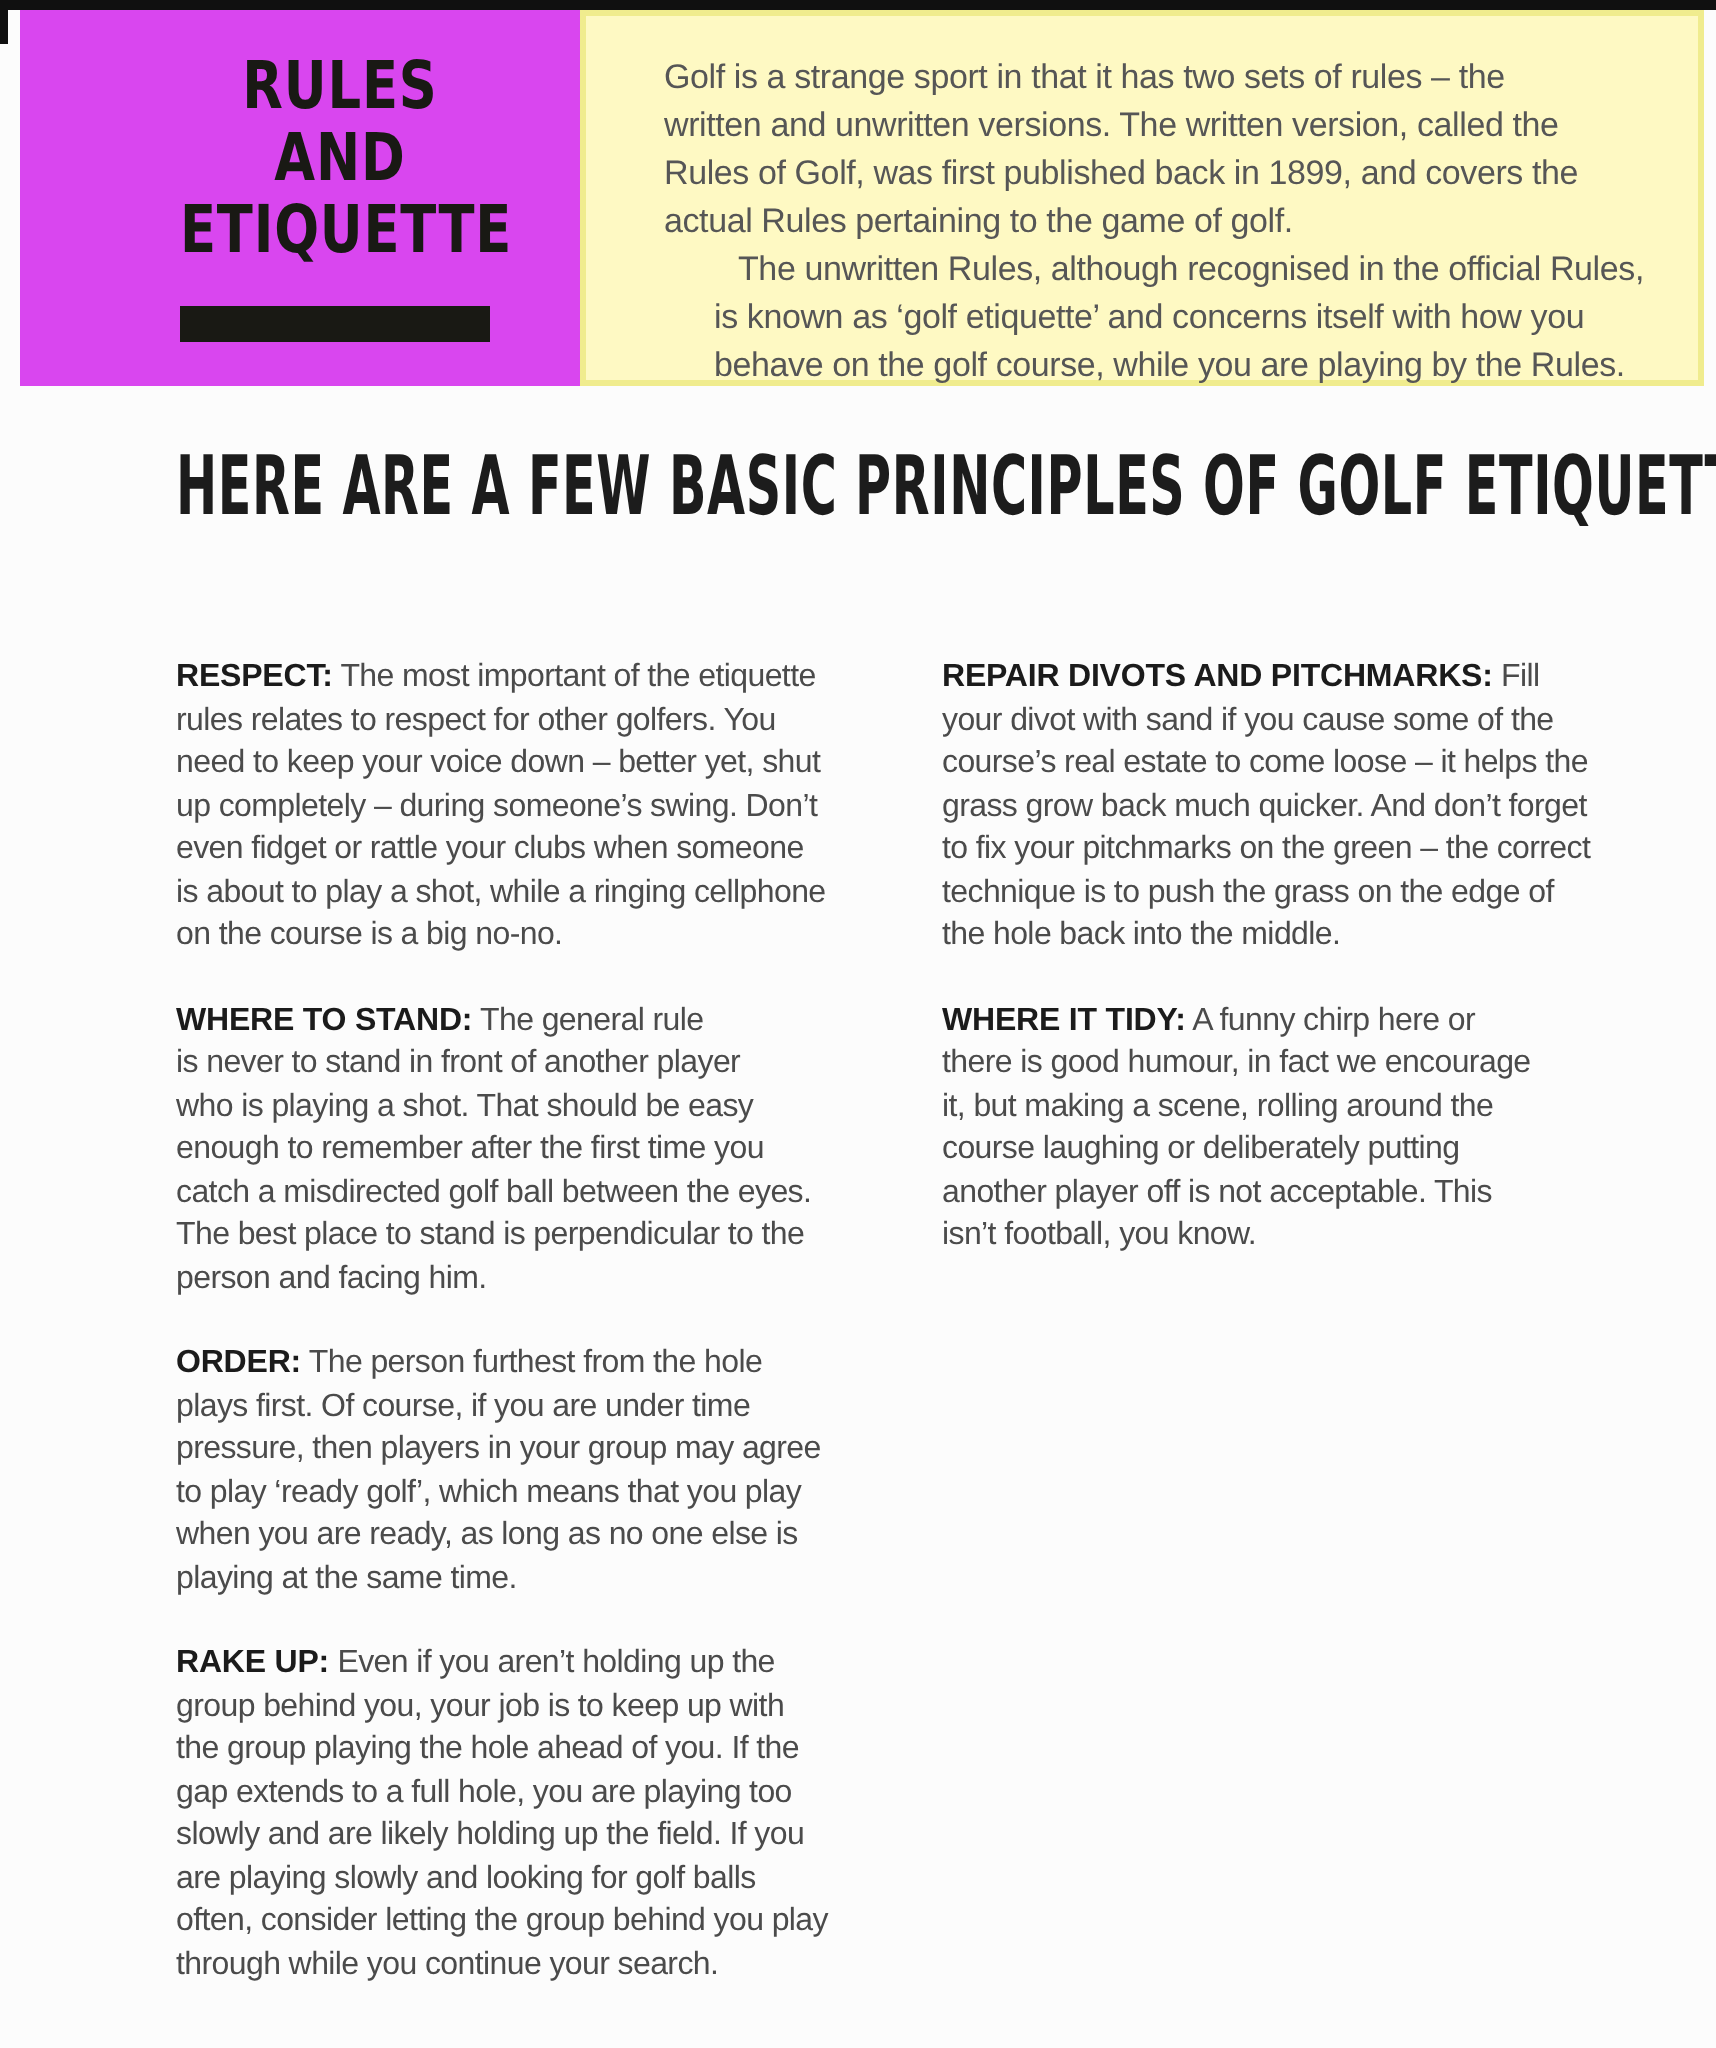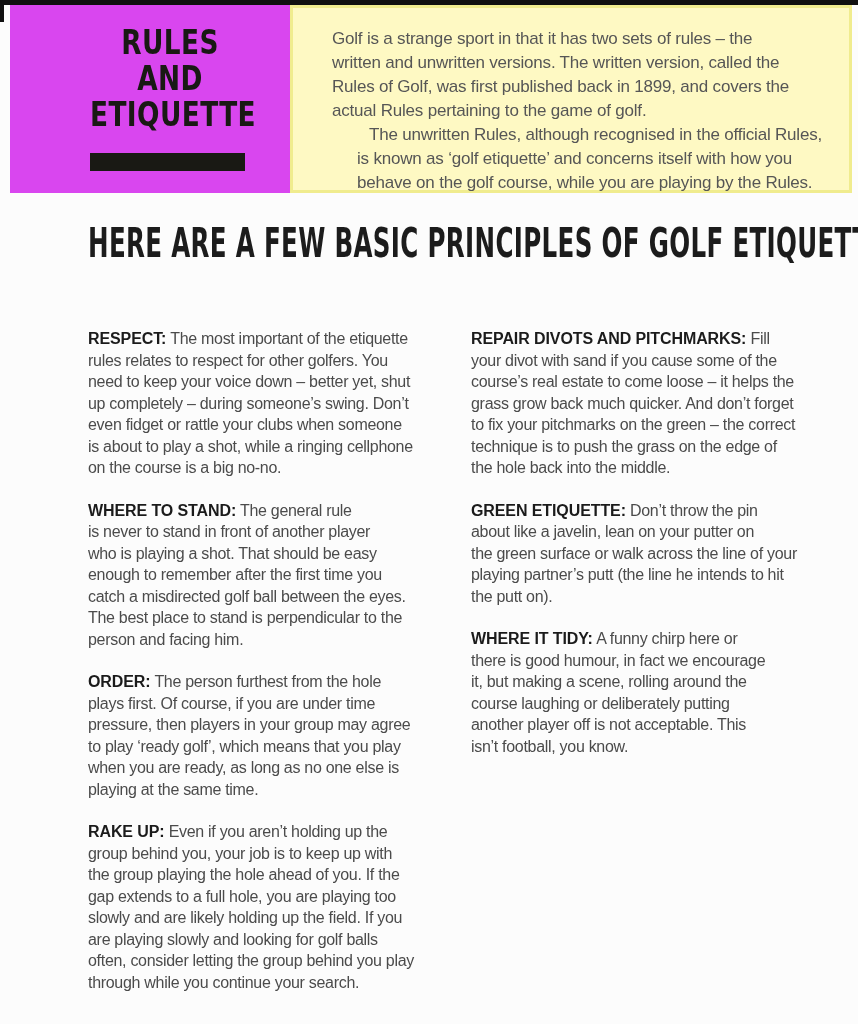--- a/index.html
+++ b/index.html
@@ -162,25 +162,20 @@
 through while you continue your search.</span></p>
     </div>
     <div class="col">
       <p><strong>REPAIR DIVOTS AND PITCHMARKS:</strong> <span>Fill
 your divot with sand if you cause some of the
 course’s real estate to come loose – it helps the
 grass grow back much quicker. And don’t forget
 to fix your pitchmarks on the green – the correct
 technique is to push the grass on the edge of
 the hole back into the middle.</span></p>
-      <p><strong>GREEN ETIQUETTE:</strong> <span>Don’t throw the pin
-about like a javelin, lean on your putter on
-the green surface or walk across the line of your
-playing partner’s putt (the line he intends to hit
-the putt on).</span></p>
       <p><strong>WHERE IT TIDY:</strong> <span>A funny chirp here or
 there is good humour, in fact we encourage
 it, but making a scene, rolling around the
 course laughing or deliberately putting
 another player off is not acceptable. This
 isn’t football, you know.</span></p>
     </div>
   </div>
 
 </div>

